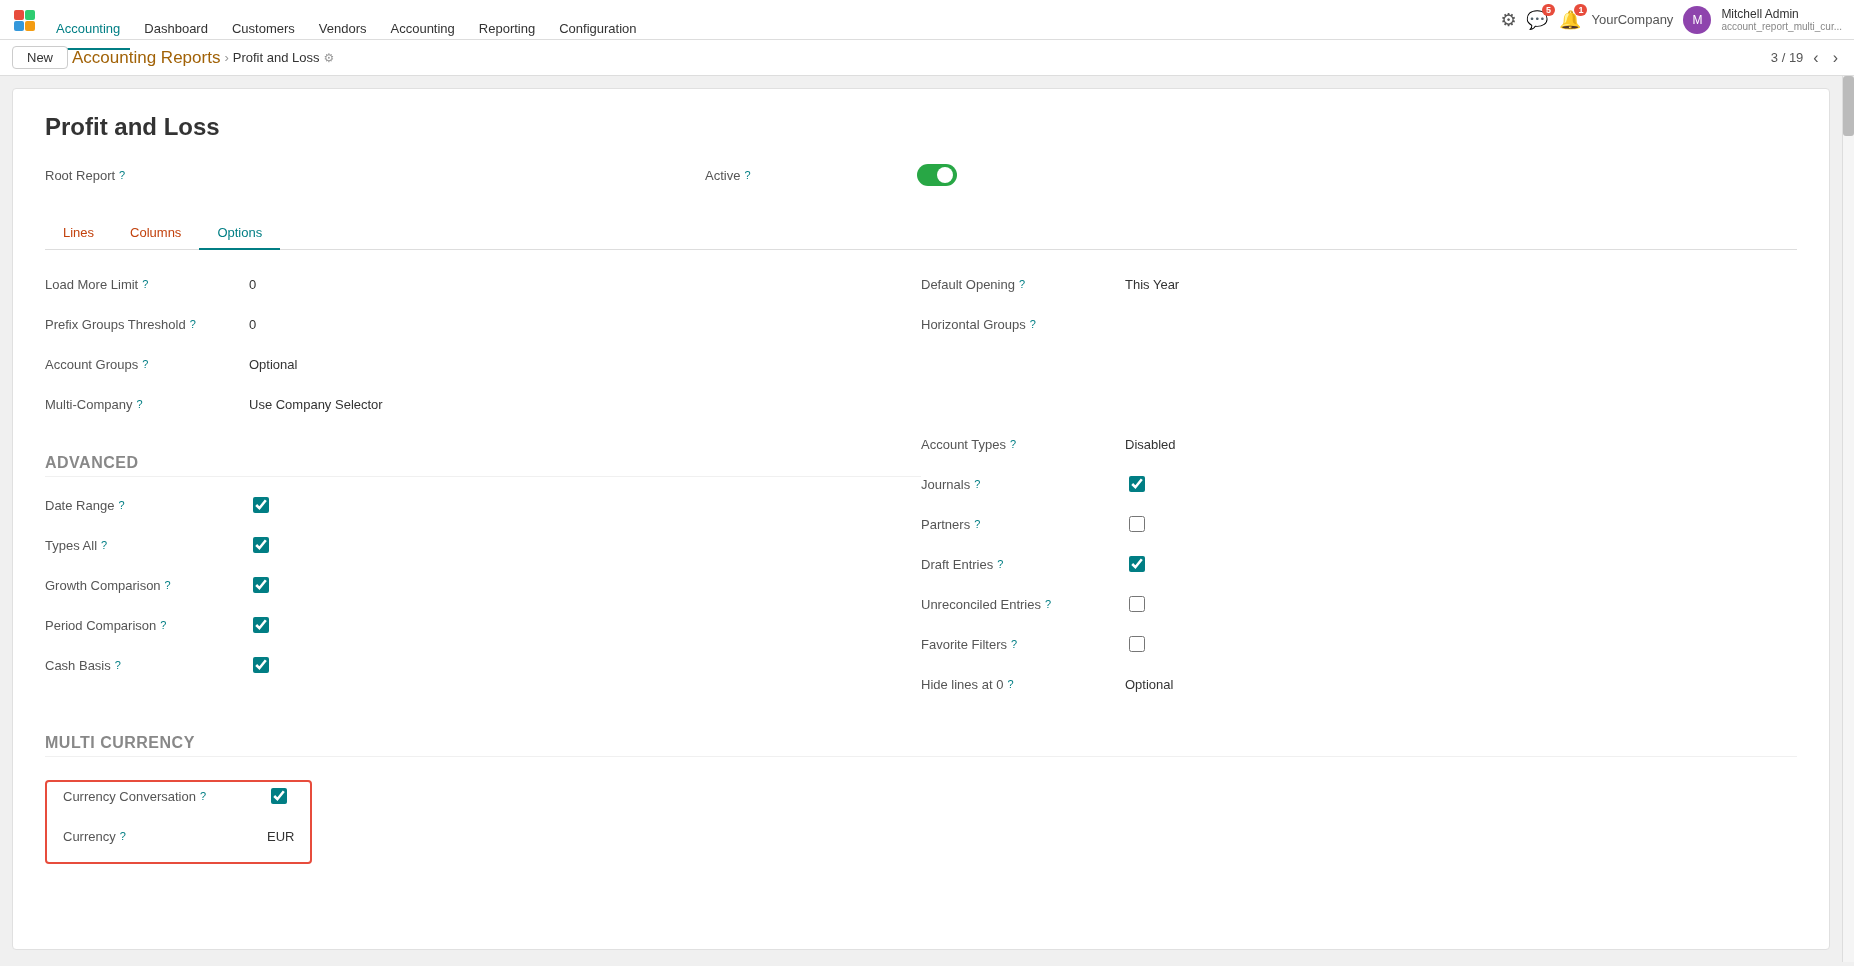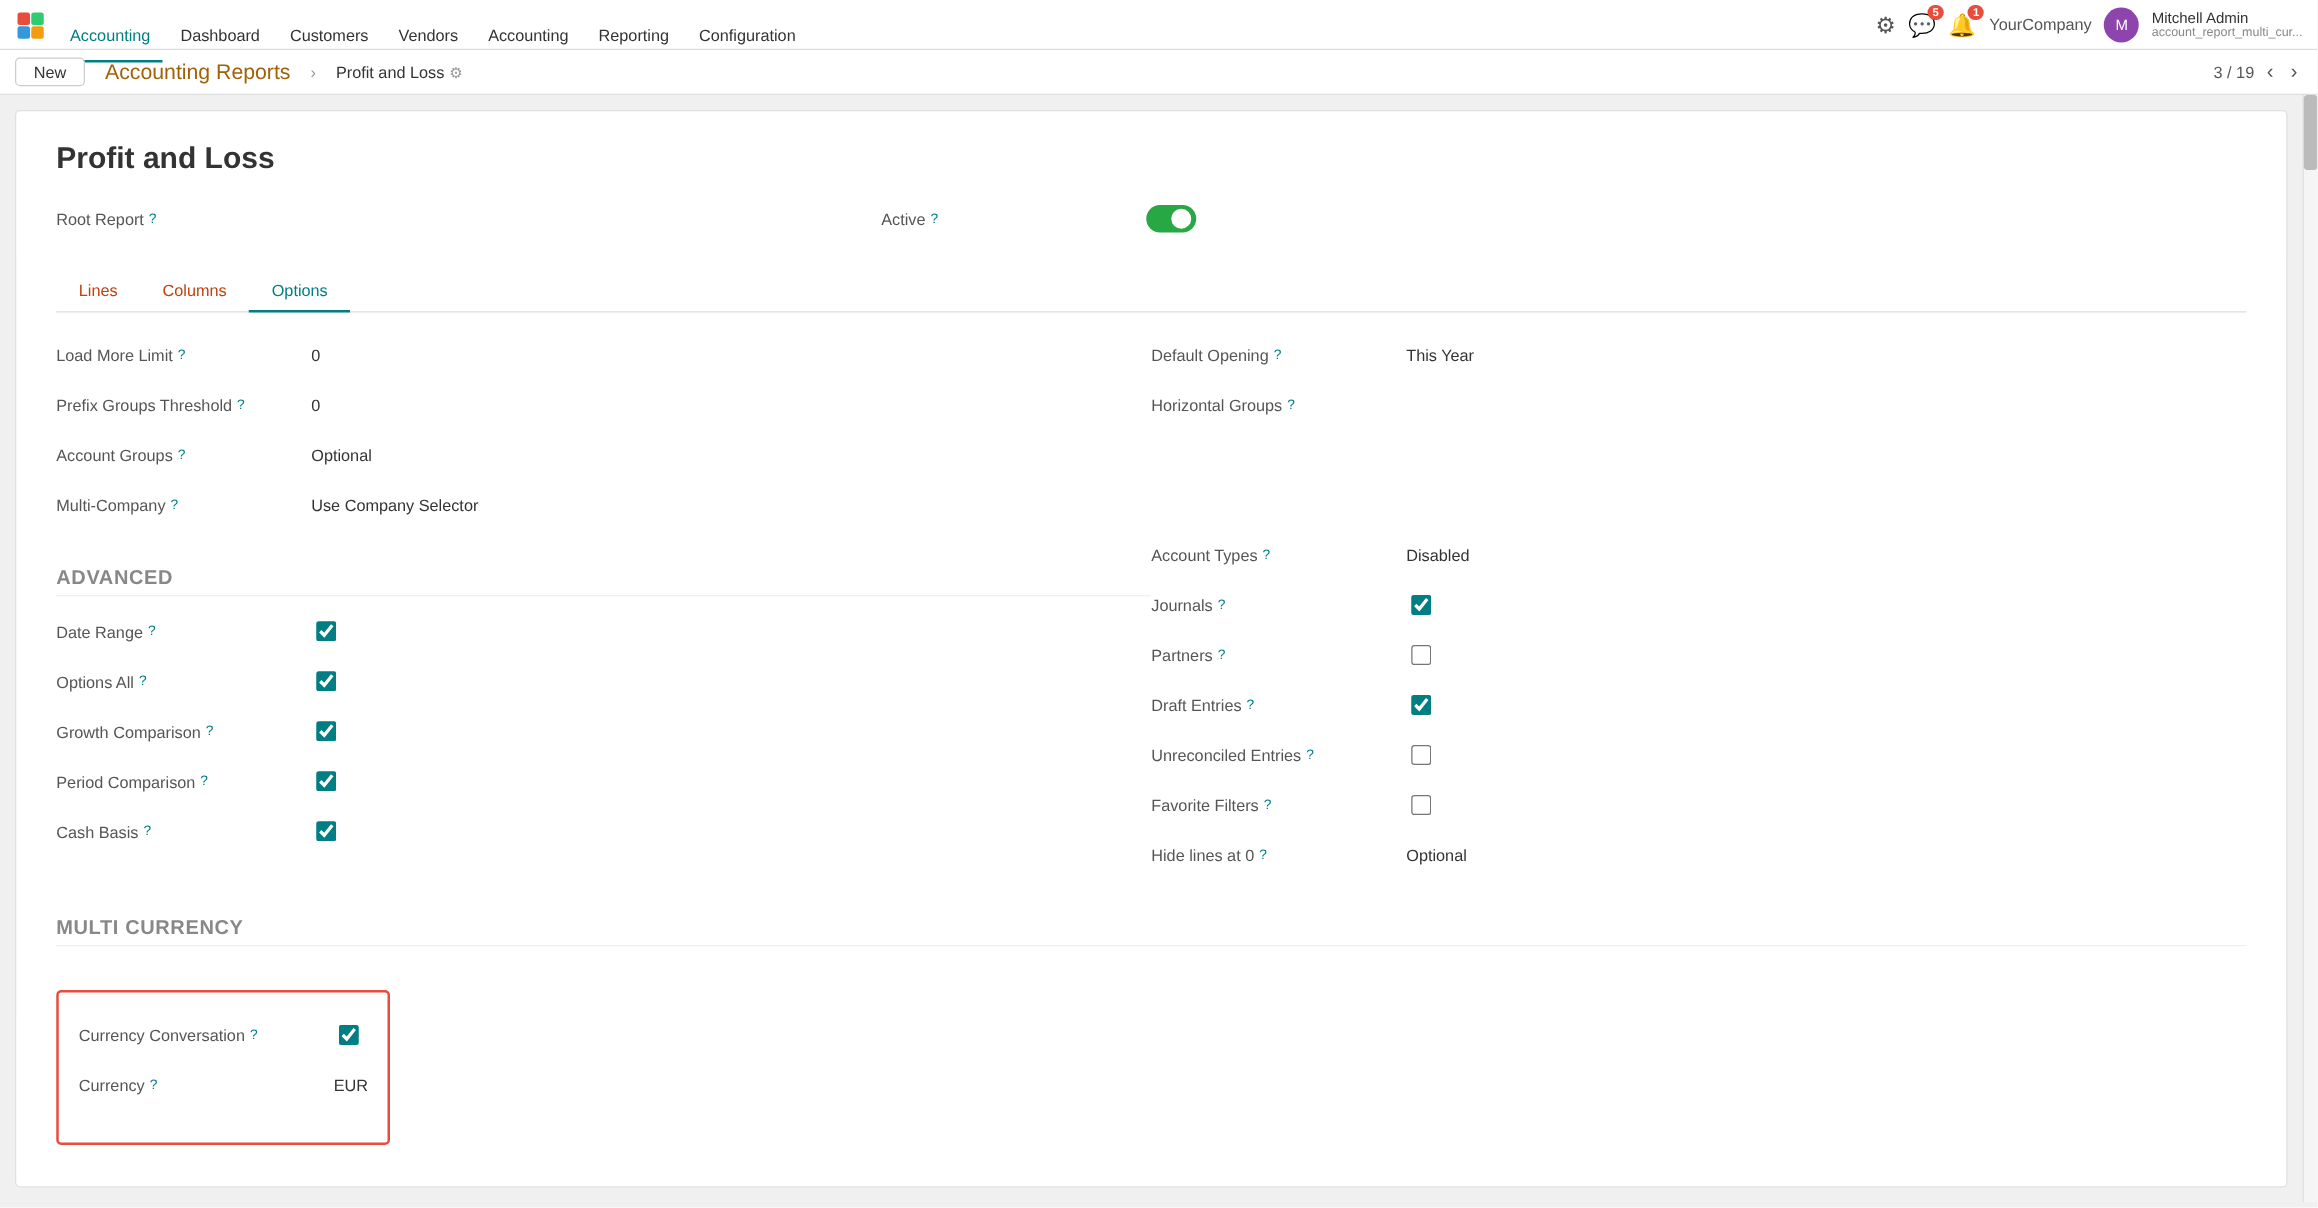--- a/index.html
+++ b/index.html
@@ -65,21 +65,21 @@
     .user-info { font-size: 12px; color: #333; }
     .user-info small { display: block; color: #888; font-size: 10px; }
 
     
     .breadcrumb-bar {
       background: #fff;
       border-bottom: 1px solid #ddd;
       padding: 6px 12px;
       display: flex;
       align-items: center;
-      gap: 16px;
+      gap: 4px;
     }
     .new-btn {
       border: 1px solid #ccc;
       background: #fff;
       border-radius: 4px;
       padding: 3px 14px;
       font-size: 13px;
       cursor: pointer;
       color: #333;
     }
@@ -208,24 +208,24 @@
       align-items: center;
       gap: 4px;
     }
     .field-line .lbl .help { color: #017e84; font-size: 11px; cursor: pointer; }
     .field-line .val { font-size: 13px; color: #333; margin-left: 4px; }
 
     
     .highlight-box {
       border: 2px solid #e74c3c;
       border-radius: 4px;
-      padding: 20px 16px;
+      padding: 0 16px;
       display: inline-block;
       min-width: 220px;
-      margin-top: 21px;
+      margin-top: 9px;
     }
 
     
     .right-scrollbar {
       width: 12px;
       background: #f5f5f5;
       border-left: 1px solid #ddd;
     }
   </style>
 </head>
@@ -376,21 +376,21 @@
 
         <div class="field-line">
           <span class="lbl">
             <span>Date Range</span>
             <span class="help">?</span>
           </span>
           <input type="checkbox" class="checkbox" checked="" style="margin-left: 8px;">
         </div>
         <div class="field-line">
           <span class="lbl">
-            <span>Options All</span>
+            <span>Types All</span>
             <span class="help">?</span>
           </span>
           <input type="checkbox" class="checkbox" checked="" style="margin-left: 8px;">
         </div>
         <div class="field-line">
           <span class="lbl">
             <span>Growth Comparison</span>
             <span class="help">?</span>
           </span>
           <input type="checkbox" class="checkbox" checked="" style="margin-left: 8px;">

